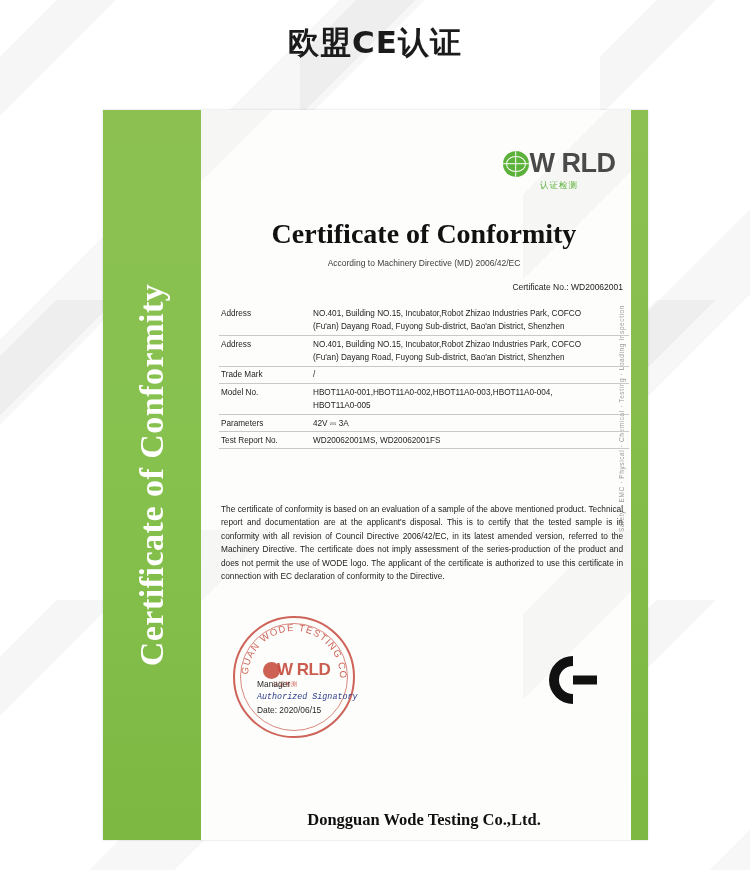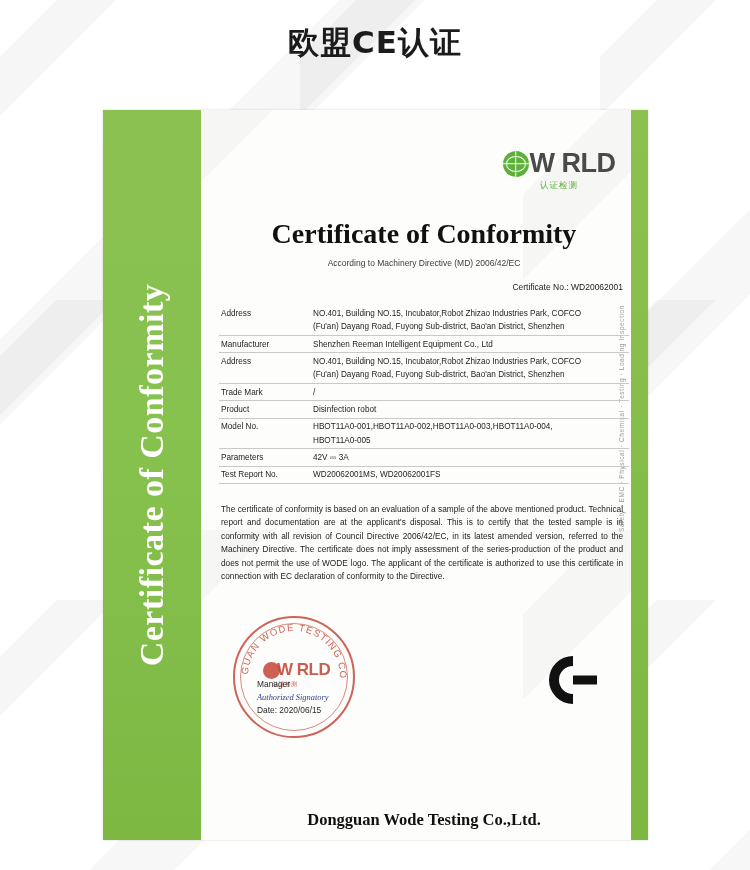--- a/index.html
+++ b/index.html
@@ -300,21 +300,21 @@
   }
   .sig-block {
     position: absolute;
     left: 42px;
     top: 568px;
     font-size: 8.4px;
     color: #2a2a2a;
     line-height: 1.55;
   }
   .sig-script {
-    font-family: Liberation Serif, serif;
+    font-family: Liberation Mono, monospace;
     font-style: italic;
     color: #2f3d8a;
   }
 
   
   .ce-mark {
     position: absolute;
     right: 36px;
     top: 538px;
     width: 100px;
@@ -392,39 +392,31 @@
     <table class="details">
       <tbody>
         <tr>
           <td class="k">Address</td>
           <td class="v">NO.401, Building NO.15, Incubator,Robot Zhizao Industries Park, COFCO</td>
         </tr>
         <tr class="cont sep">
           <td class="k"></td>
           <td class="v">(Fu'an) Dayang Road, Fuyong Sub-district, Bao'an District, Shenzhen</td>
         </tr>
-        <tr class="sep">
-          <td class="k">Manufacturer</td>
-          <td class="v">Shenzhen Reeman Intelligent Equipment Co., Ltd</td>
-        </tr>
         <tr>
           <td class="k">Address</td>
           <td class="v">NO.401, Building NO.15, Incubator,Robot Zhizao Industries Park, COFCO</td>
         </tr>
         <tr class="cont sep">
           <td class="k"></td>
           <td class="v">(Fu'an) Dayang Road, Fuyong Sub-district, Bao'an District, Shenzhen</td>
         </tr>
         <tr class="sep">
           <td class="k">Trade Mark</td>
           <td class="v">/</td>
-        </tr>
-        <tr class="sep">
-          <td class="k">Product</td>
-          <td class="v">Disinfection robot</td>
         </tr>
         <tr>
           <td class="k">Model No.</td>
           <td class="v">HBOT11A0-001,HBOT11A0-002,HBOT11A0-003,HBOT11A0-004,</td>
         </tr>
         <tr class="cont sep">
           <td class="k"></td>
           <td class="v">HBOT11A0-005</td>
         </tr>
         <tr class="sep">

